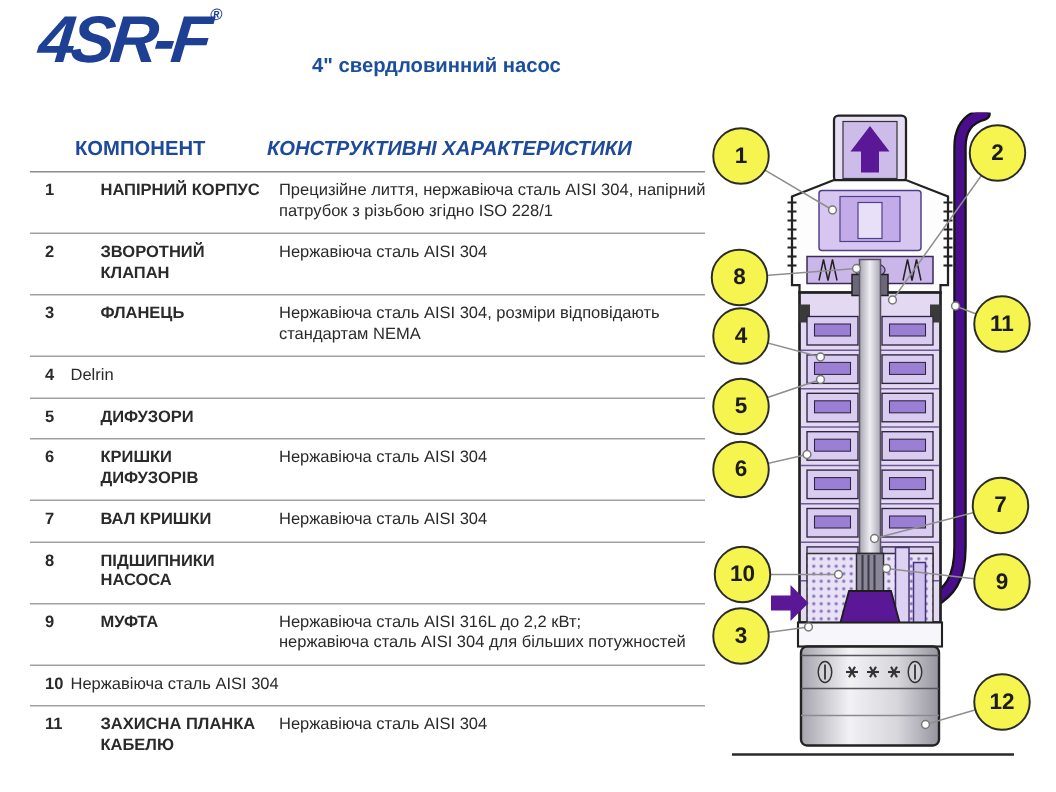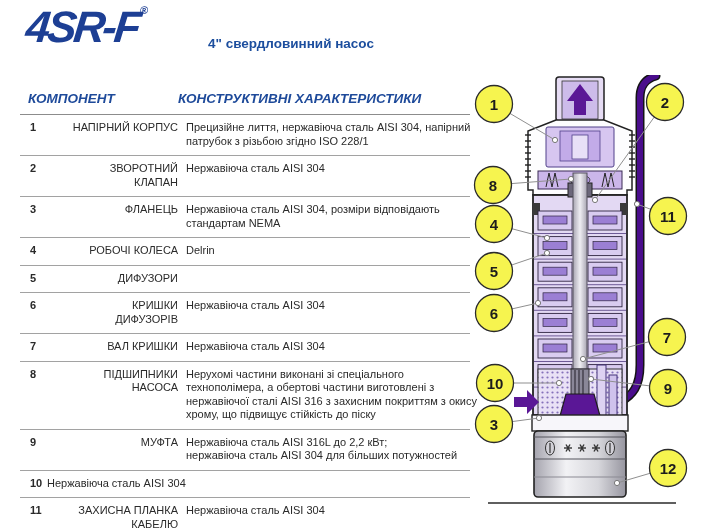--- a/index.html
+++ b/index.html
@@ -17,27 +17,27 @@
   }
   .logo .reg{font-size:11px;letter-spacing:0;vertical-align:28px;}
   .subtitle{
     position:absolute;left:208px;top:36px;
     font-size:13.5px;font-weight:bold;color:#1c4e9e;
   }
   
   .ctable{position:absolute;left:20px;top:88px;width:450px;}
   .thead{position:relative;height:26px;border-bottom:1px solid #8c8c8c;
          color:#1e4a9a;font-weight:bold;font-size:13.5px;}
-  .thead .c1{position:absolute;left:8px;top:3px;font-style:italic;}
+  .thead .c1{position:absolute;left:30px;top:3px;}
   .thead .c2{position:absolute;left:158px;top:3px;font-style:italic;}
   .trow{display:flex;border-bottom:1px solid #a2a2a2;padding:6px 0 7px;
         font-size:11px;line-height:13.5px;}
   .trow:last-child{border-bottom:none;}
   .tnum{width:17px;padding-left:10px;font-weight:bold;flex:none;}
-  .tname{width:111px;padding-left:20px;padding-right:8px;font-weight:normal;flex:none;text-align:right;}
+  .tname{width:111px;padding-left:20px;padding-right:8px;font-weight:bold;flex:none;}
   .tdesc{width:292px;flex:none;overflow:hidden;}
   .dline{white-space:normal;}
   
   .diagram{position:absolute;left:470px;top:75px;width:234px;height:453px;}
   .callout-num{font-weight:bold;font-size:15px;fill:#1c1c1c;
                font-family:"Liberation Sans",sans-serif;}
 </style>
 </head>
 <body>
 
@@ -66,21 +66,20 @@
       </div>
       <div class="trow">
         <div class="tnum">3</div>
         <div class="tname">ФЛАНЕЦЬ</div>
         <div class="tdesc">
           <div class="dline">Нержавіюча сталь AISI 304, розміри відповідають стандартам NEMA</div>
         </div>
       </div>
       <div class="trow">
         <div class="tnum">4</div>
-        <div class="tname">РОБОЧІ КОЛЕСА</div>
         <div class="tdesc">
           <div class="dline">Delrin</div>
         </div>
       </div>
       <div class="trow">
         <div class="tnum">5</div>
         <div class="tname">ДИФУЗОРИ</div>
       </div>
       <div class="trow">
         <div class="tnum">6</div>
@@ -92,23 +91,20 @@
       <div class="trow">
         <div class="tnum">7</div>
         <div class="tname">ВАЛ КРИШКИ</div>
         <div class="tdesc">
           <div class="dline">Нержавіюча сталь AISI 304</div>
         </div>
       </div>
       <div class="trow">
         <div class="tnum">8</div>
         <div class="tname">ПІДШИПНИКИ НАСОСА</div>
-        <div class="tdesc">
-          <div class="dline">Нерухомі частини виконані зі спеціального технополімера, а обертові частини виготовлені з нержавіючої сталі AISI 316 з захисним покриттям з окису хрому, що підвищує стійкість до піску</div>
-        </div>
       </div>
       <div class="trow">
         <div class="tnum">9</div>
         <div class="tname">МУФТА</div>
         <div class="tdesc">
           <div class="dline">Нержавіюча сталь AISI 316L до 2,2 кВт;</div>
           <div class="dline">нержавіюча сталь AISI 304 для більших потужностей</div>
         </div>
       </div>
       <div class="trow">

